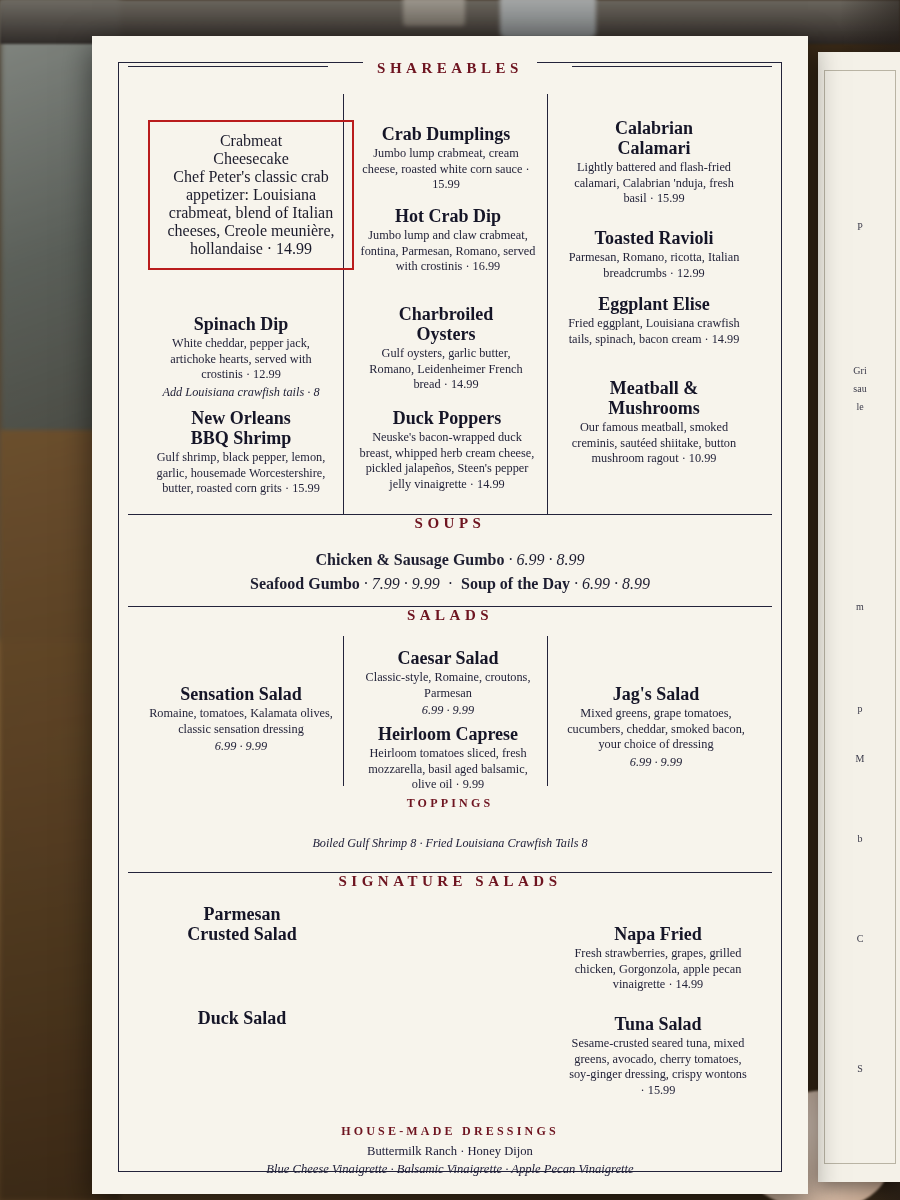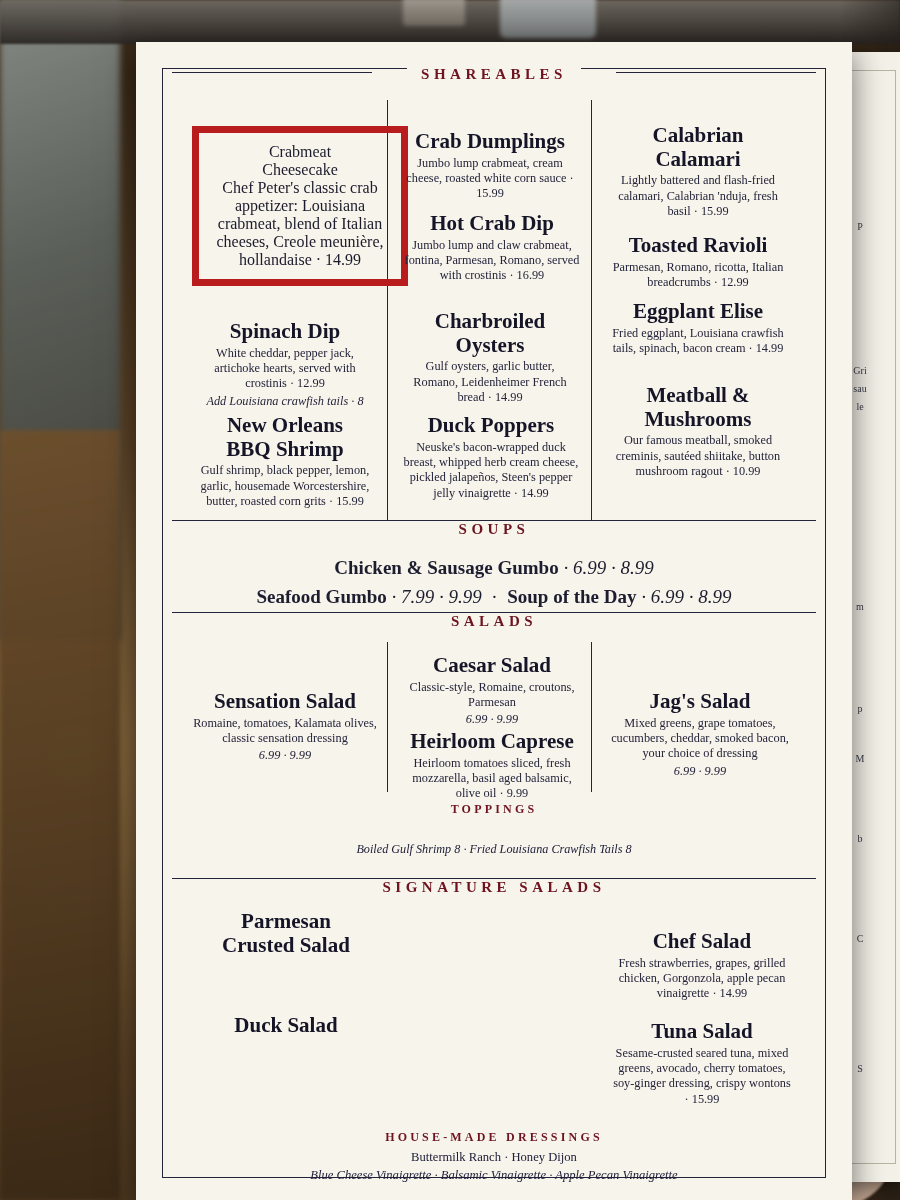--- a/index.html
+++ b/index.html
@@ -27,51 +27,50 @@
   .scene .wood{position:absolute;left:0;top:430px;width:120px;height:770px;
     background:linear-gradient(170deg,#6d4f2c,#3a2916);filter:blur(2px);opacity:.95;}
   .scene .hand{position:absolute;right:10px;bottom:-10px;width:150px;height:120px;
     background:radial-gradient(ellipse at 40% 30%, #f3ded0, #d9bca6 60%, #b99madd 100%);
     background:radial-gradient(ellipse at 40% 30%, #f6e3d4, #dcc0aa 62%, #bb9a82 100%);
     border-radius:60% 40% 45% 55%/55% 60% 40% 45%;filter:blur(1px);}
   .scene .right-blur{position:absolute;right:0;top:0;width:60px;height:1200px;
     background:linear-gradient(90deg,rgba(40,32,28,0) 0%, rgba(30,24,20,.55) 100%);}
 
   
-  .menu{position:absolute;left:92px;top:42px;width:716px;height:1158px;
+  .menu{position:absolute;left:92px;top:36px;width:716px;height:1158px;
     background:#f7f4ec;
     box-shadow:0 10px 30px rgba(0,0,0,.55);
     color:#1b1b2b;
-    margin-left:44px;
   }
   
   .menu-right{position:absolute;left:818px;top:52px;width:82px;height:1130px;
     background:#f4f1e8;box-shadow:0 6px 18px rgba(0,0,0,.5);overflow:hidden;}
   .menu-right .inner{position:absolute;left:6px;top:18px;right:4px;bottom:18px;border:1px solid #b9b4a4;}
   .menu-right .txt{position:absolute;font-size:10px;color:#3b3b4a;line-height:1.35;width:72px;left:6px;text-align:center;}
 
   .frame{position:absolute;left:26px;top:26px;right:26px;bottom:22px;border:1.5px solid #23233a;}
 
   
   .sec-head{position:absolute;left:0;right:0;text-align:center;}
   .sec-head .t{display:inline-block;background:#f7f4ec;padding:0 14px;
     font-family:"Liberation Serif", serif;font-weight:bold;letter-spacing:4.5px;
     font-size:15px;color:#6e1420;}
   .rule{position:absolute;left:0;right:0;height:1px;background:#23233a;}
 
   .vrule{position:absolute;width:1px;background:#23233a;}
 
   .item{position:absolute;text-align:center;}
-  .item .name{font-weight:bold;font-size:21px;line-height:1.12;color:#151527;}
+  .item .name{font-weight:bold;font-size:18px;line-height:1.12;color:#151527;}
   .item .desc{font-size:12.3px;line-height:1.26;color:#24243a;margin-top:2px;}
   .item .it{font-style:italic;}
 
-  .boxed{position:absolute;border:7px solid #b91c1c;text-align:center;}
-
-  .center-line{text-align:center;font-size:19px;color:#1d1d30;line-height:1.5;}
+  .boxed{position:absolute;border:2px solid #b91c1c;text-align:center;}
+
+  .center-line{text-align:center;font-size:16px;color:#1d1d30;line-height:1.5;}
   .center-line b{font-weight:bold;}
   .pr{font-style:italic;}
 
   .small-head{letter-spacing:3.2px;font-weight:bold;font-size:12px;color:#6e1420;text-align:center;}
   .toppings{font-size:12.2px;text-align:center;line-height:1.5;color:#20203a;font-style:italic;}
 
   .dress{font-size:12.6px;text-align:center;line-height:1.45;color:#20203a;}
 </style>
 </head>
 <body>
@@ -227,21 +226,21 @@
   <div class="item" style="left:50px;top:868px;width:200px;">
     <div class="name" style="white-space:pre-line">Parmesan
 Crusted Salad</div>
   </div>
   <div class="item" style="left:50px;top:972px;width:200px;">
     <div class="name">Duck Salad</div>
   </div>
 
 
   <div class="item" style="left:478px;top:888px;width:176px;">
-    <div class="name">Chef Salad</div>
+    <div class="name">Napa Fried</div>
     <div class="desc">Fresh strawberries, grapes, grilled chicken, Gorgonzola, apple pecan vinaigrette · 14.99</div>
   </div>
   <div class="item" style="left:476px;top:978px;width:180px;">
     <div class="name">Tuna Salad</div>
     <div class="desc">Sesame-crusted seared tuna, mixed greens, avocado, cherry tomatoes, soy-ginger dressing, crispy wontons · 15.99</div>
   </div>
 
   <div class="small-head" style="position:absolute;left:40px;top:1088px;width:636px;">HOUSE-MADE DRESSINGS</div>
   <div class="dress" style="position:absolute;left:40px;top:1106px;width:636px;">Buttermilk Ranch  ·  Honey Dijon</div>
   <div class="dress" style="position:absolute;left:40px;top:1124px;width:636px;font-style:italic;">Blue Cheese Vinaigrette  ·  Balsamic Vinaigrette  ·  Apple Pecan Vinaigrette</div>

